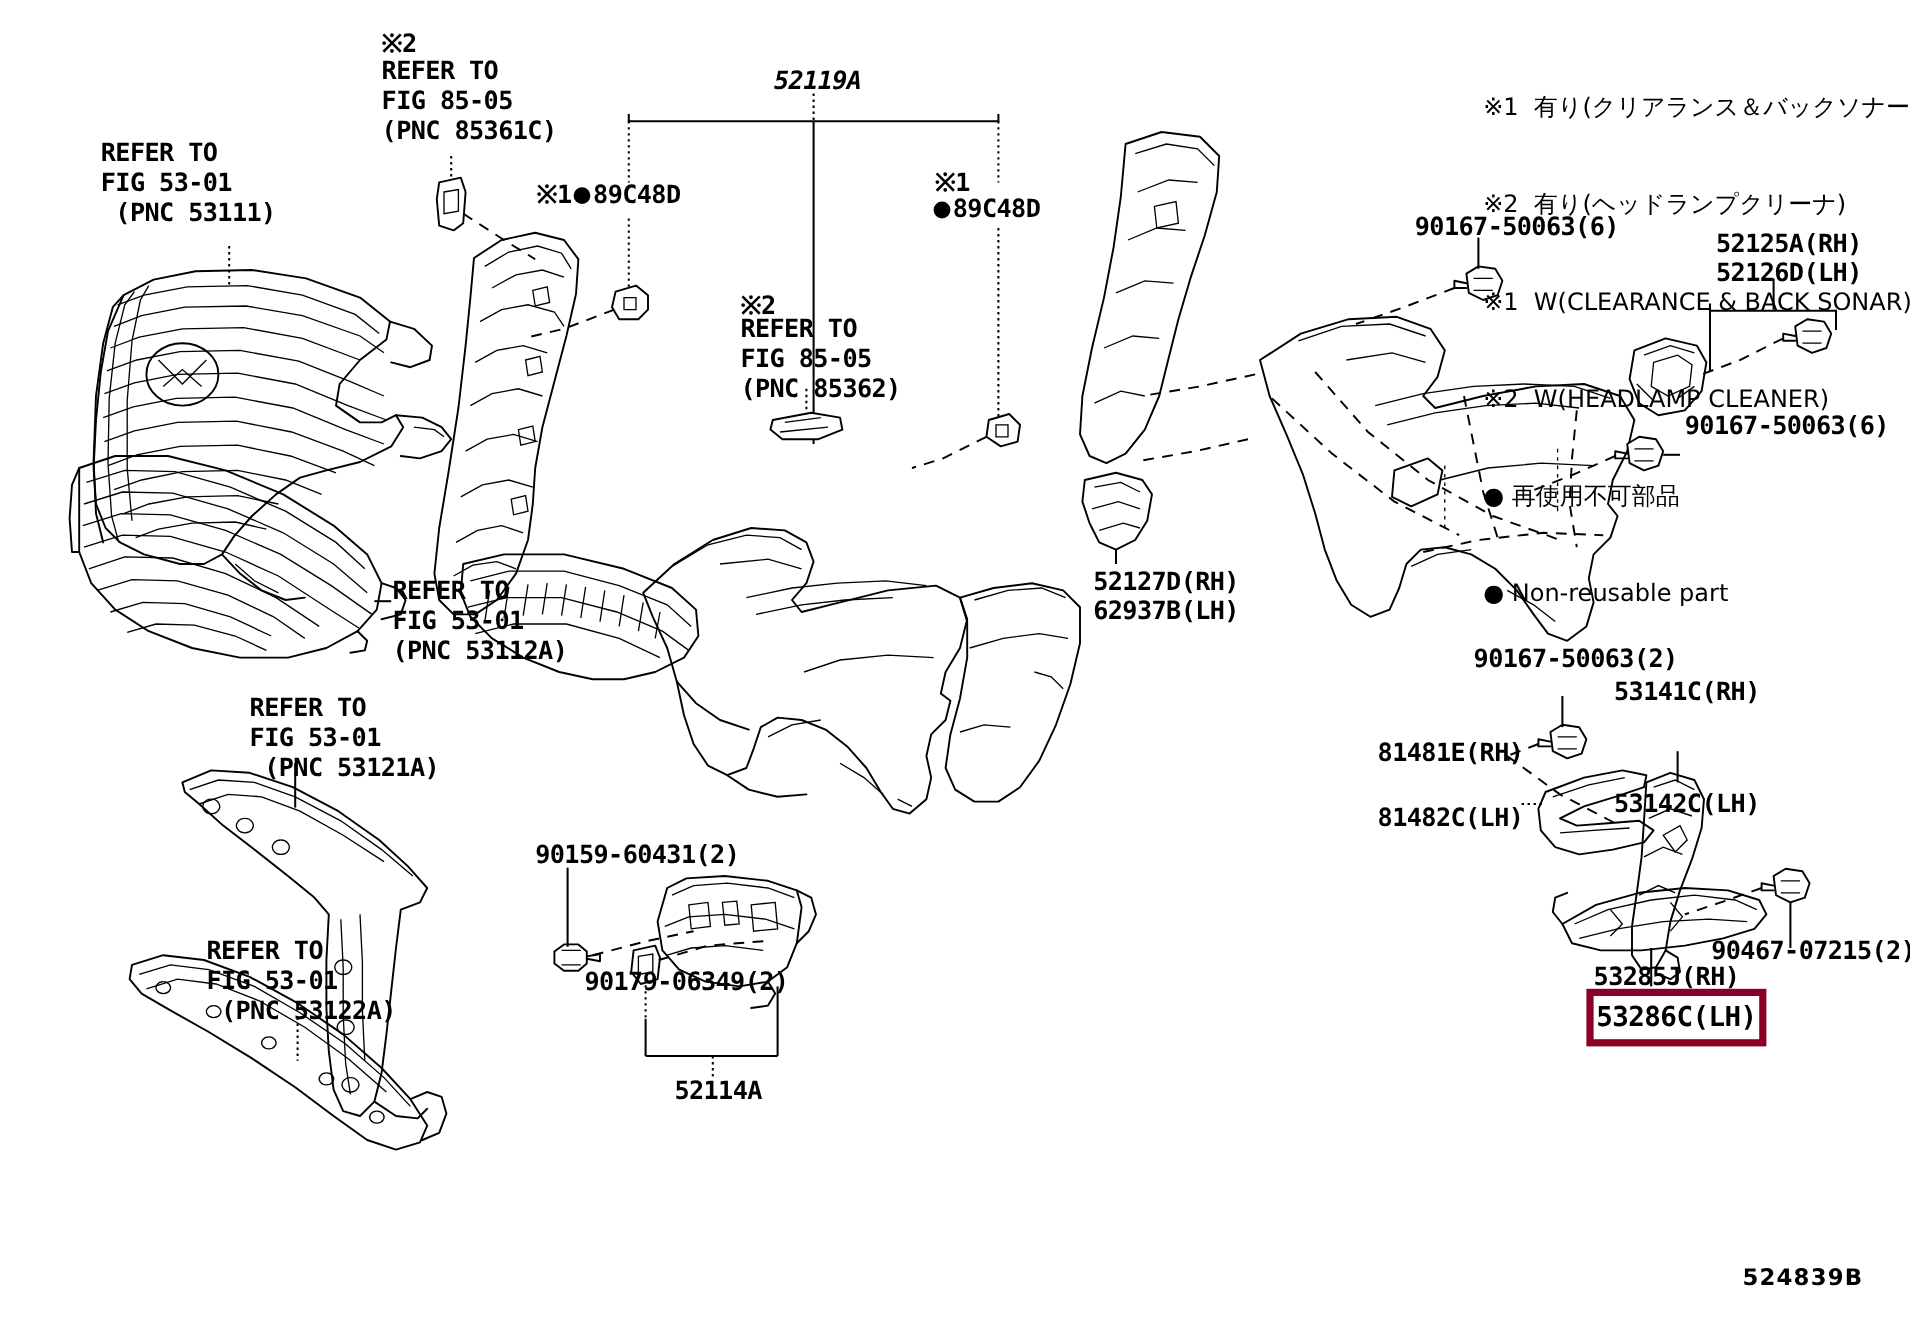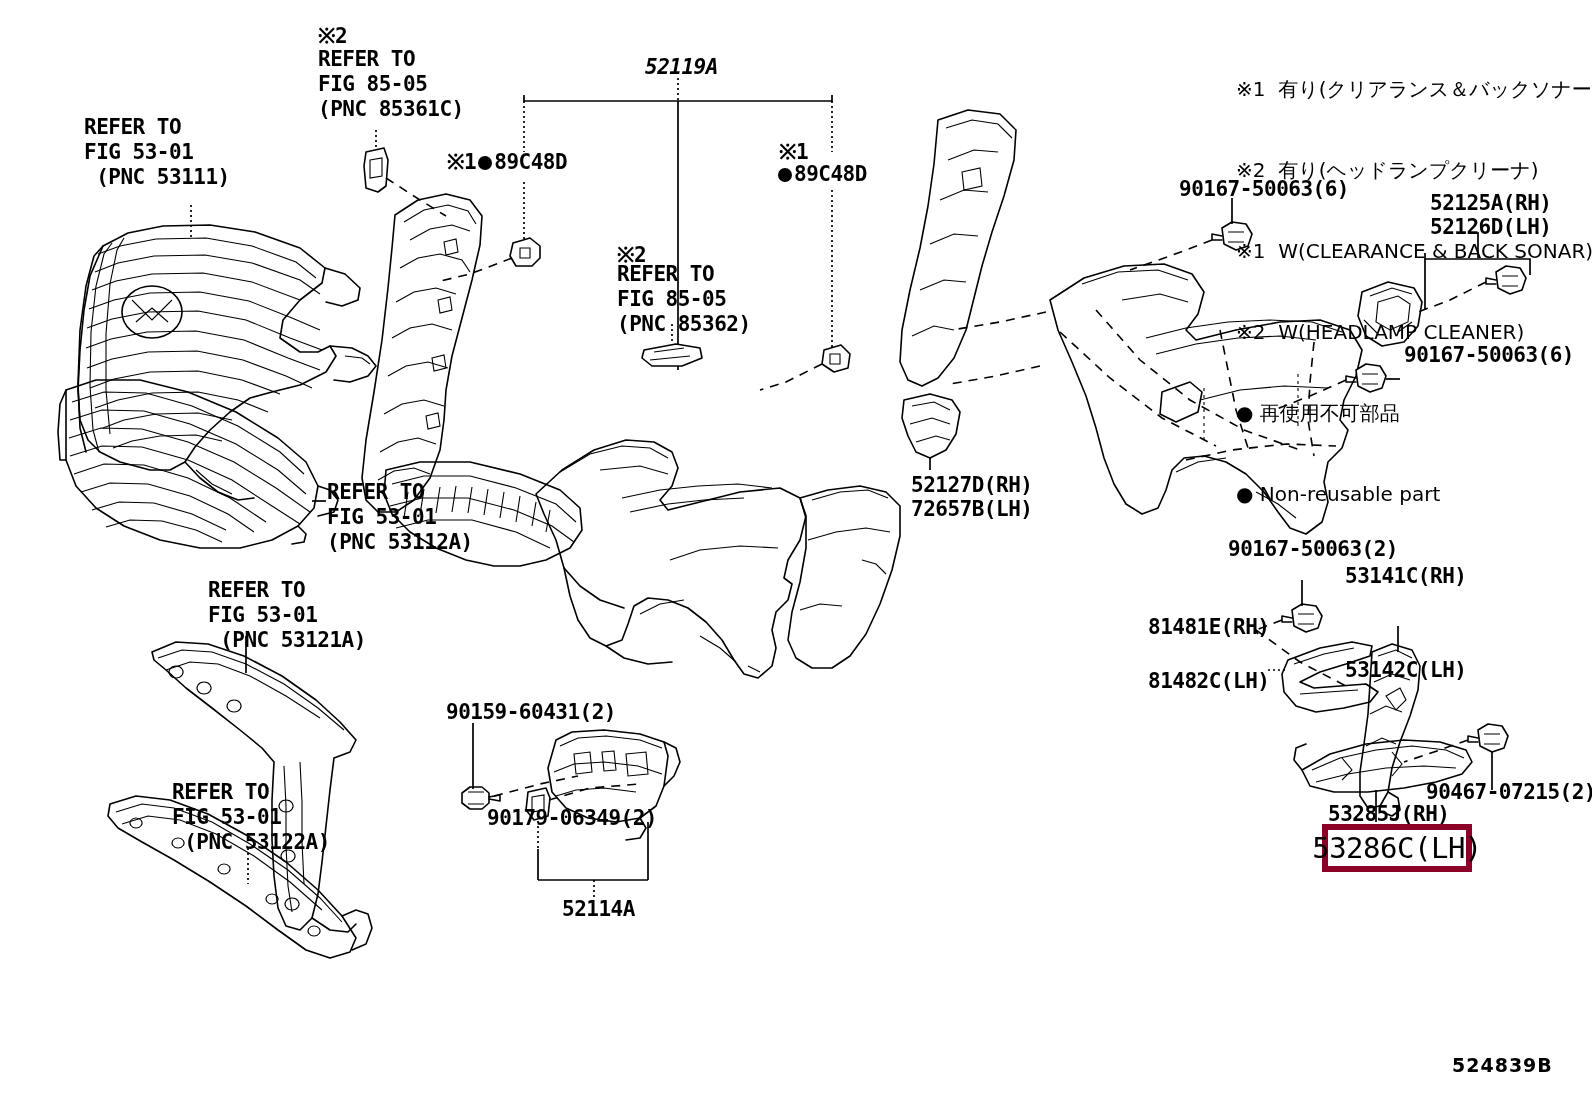--- a/index.html
+++ b/index.html
@@ -7,21 +7,21 @@
        font-family:"DejaVu Sans Mono","Liberation Mono",monospace;color:#000;}
   .stage{position:absolute;left:0;top:0;width:1592px;height:1099px;}
   .lbl{position:absolute;white-space:pre;font-family:"DejaVu Sans Mono","Liberation Mono",monospace;
        font-weight:bold;font-size:21px;line-height:25px;letter-spacing:-0.5px;color:#000;}
   .lbl.leg{font-family:"DejaVu Sans","Liberation Sans",sans-serif;font-weight:500;font-size:20px;letter-spacing:0px;line-height:27px;}
   .lbl.code{font-family:"DejaVu Sans","Liberation Sans",sans-serif;font-weight:700;font-size:19px;letter-spacing:1px;}
   .dot{display:inline-block;width:14px;height:14px;border-radius:50%;background:#000;
        vertical-align:-1px;margin:0 2px;}
   .hl{position:absolute;border:6px solid #8B0026;background:#fff;
       display:flex;align-items:center;justify-content:center;}
-  .hl span{font-family:"DejaVu Sans Mono","Liberation Mono",monospace;font-weight:normal;font-size:29px;letter-spacing:-0.5px;}
+  .hl span{font-family:"DejaVu Sans Mono","Liberation Mono",monospace;font-weight:bold;font-size:23px;letter-spacing:-0.5px;}
   svg{position:absolute;left:0;top:0;overflow:visible;}
   .art{stroke:#000;fill:none;stroke-width:1.6;stroke-linejoin:round;stroke-linecap:round;}
   .artT{stroke:#000;fill:none;stroke-width:1.1;}
   .lead{stroke:#000;stroke-width:1.7;fill:none;}
   .leadDot{stroke:#000;stroke-width:1.7;fill:none;stroke-dasharray:2 3;}
   .dash{stroke:#000;stroke-width:1.6;fill:none;stroke-dasharray:9 7;}
   .brk{stroke:#000;stroke-width:1.7;fill:none;}
   .fillw{fill:#fff;}
 </style>
 </head>
@@ -433,21 +433,21 @@
 <div class="lbl" style="left:487px;top:806px;">90179-06349(2)</div>
 <div class="lbl" style="left:562px;top:897px;">52114A</div>
 
 <div class="lbl" style="left:1179px;top:177px;">90167-50063(6)</div>
 <div class="lbl" style="left:1404px;top:343px;">90167-50063(6)</div>
 
 <div class="lbl" style="left:1430px;top:191px;">52125A(RH)</div>
 <div class="lbl" style="left:1430px;top:215px;text-align:center;">52126D(LH)</div>
 
 <div class="lbl" style="left:911px;top:473px;">52127D(RH)</div>
-<div class="lbl" style="left:911px;top:497px;">72657B(LH)</div>
+<div class="lbl" style="left:911px;top:497px;">62937B(LH)</div>
 
 <div class="lbl" style="left:1228px;top:537px;">90167-50063(2)</div>
 
 <div class="lbl" style="left:1345px;top:564px;">53141C(RH)</div>
 <div class="lbl" style="left:1345px;top:620px;margin-top:38px;">53142C(LH)</div>
 
 <div class="lbl" style="left:1148px;top:615px;">81481E(RH)</div>
 <div class="lbl" style="left:1148px;top:669px;">81482C(LH)</div>
 
 <div class="lbl" style="left:1410px;top:780px;margin-left:16px;">90467-07215(2)</div>

